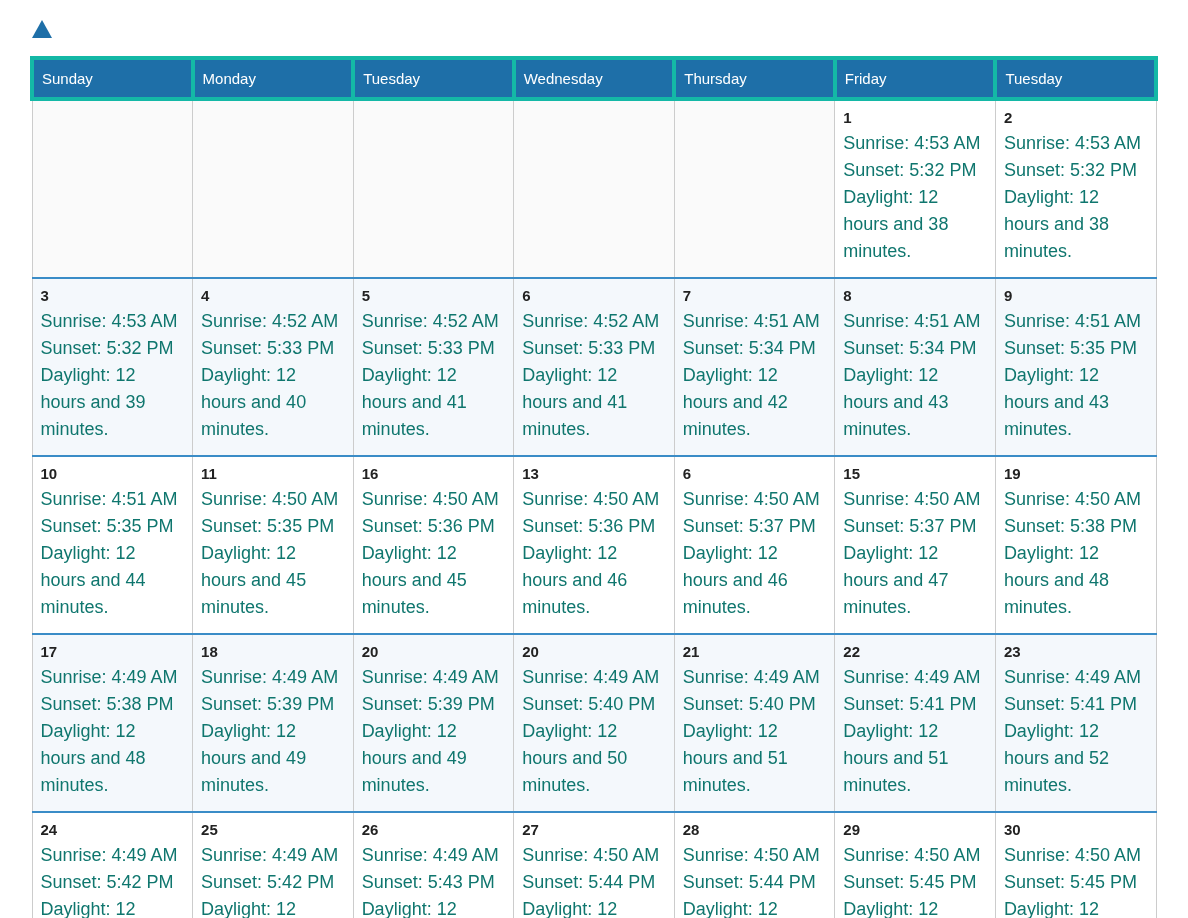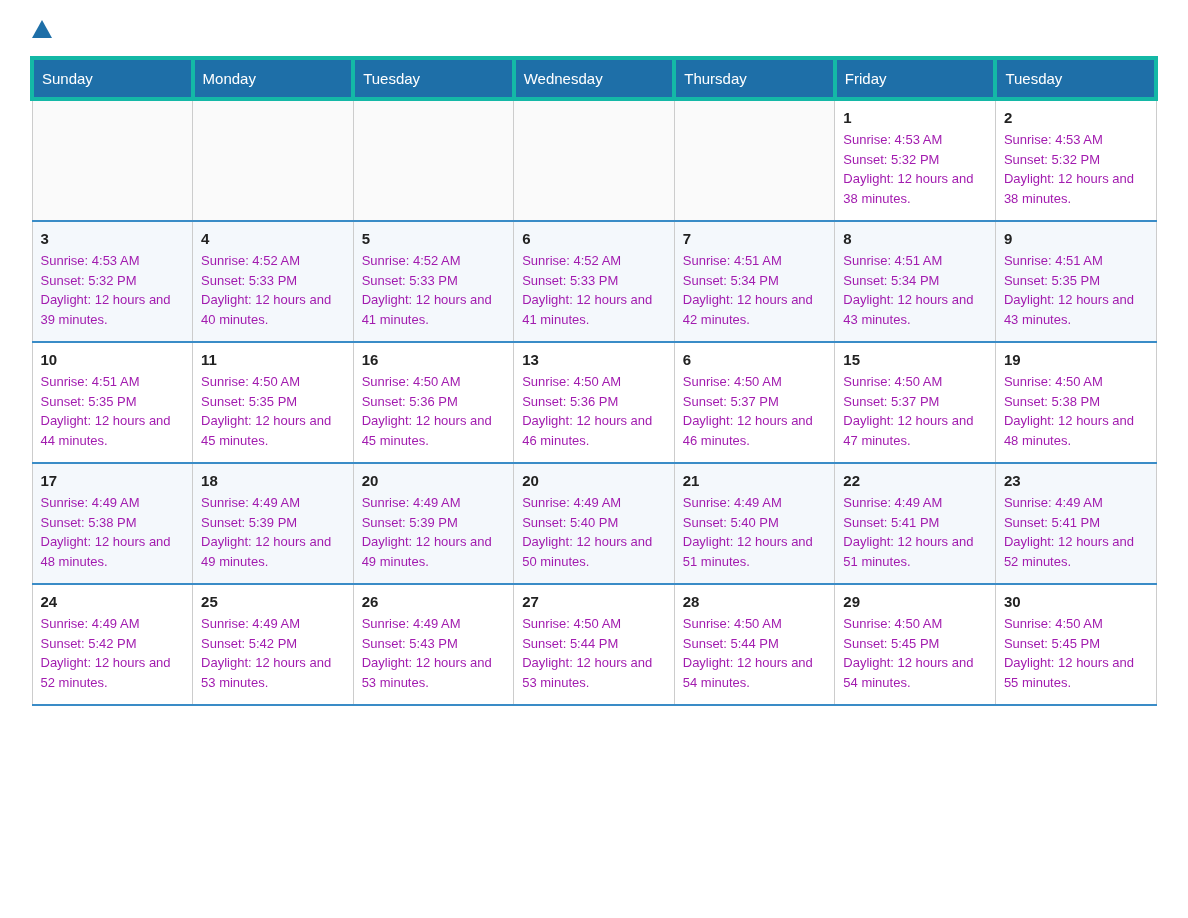--- a/index.html
+++ b/index.html
@@ -89,23 +89,23 @@
       height: 110px;
     }
     .day-num {
       font-size: 15px;
       font-weight: bold;
       color: #222;
       display: block;
       margin-bottom: 4px;
     }
     .day-info {
-      color: #a21caf;
+      color: #0f766e;
       line-height: 1.5;
-      font-size: 13px;
+      font-size: 18px;
     }
     tbody tr td.empty {
       background: #f9f9f9;
     }
     tbody tr:nth-child(odd) {
       background: #fff;
     }
     tbody tr:nth-child(even) {
       background: #f4f8fc;
     }

